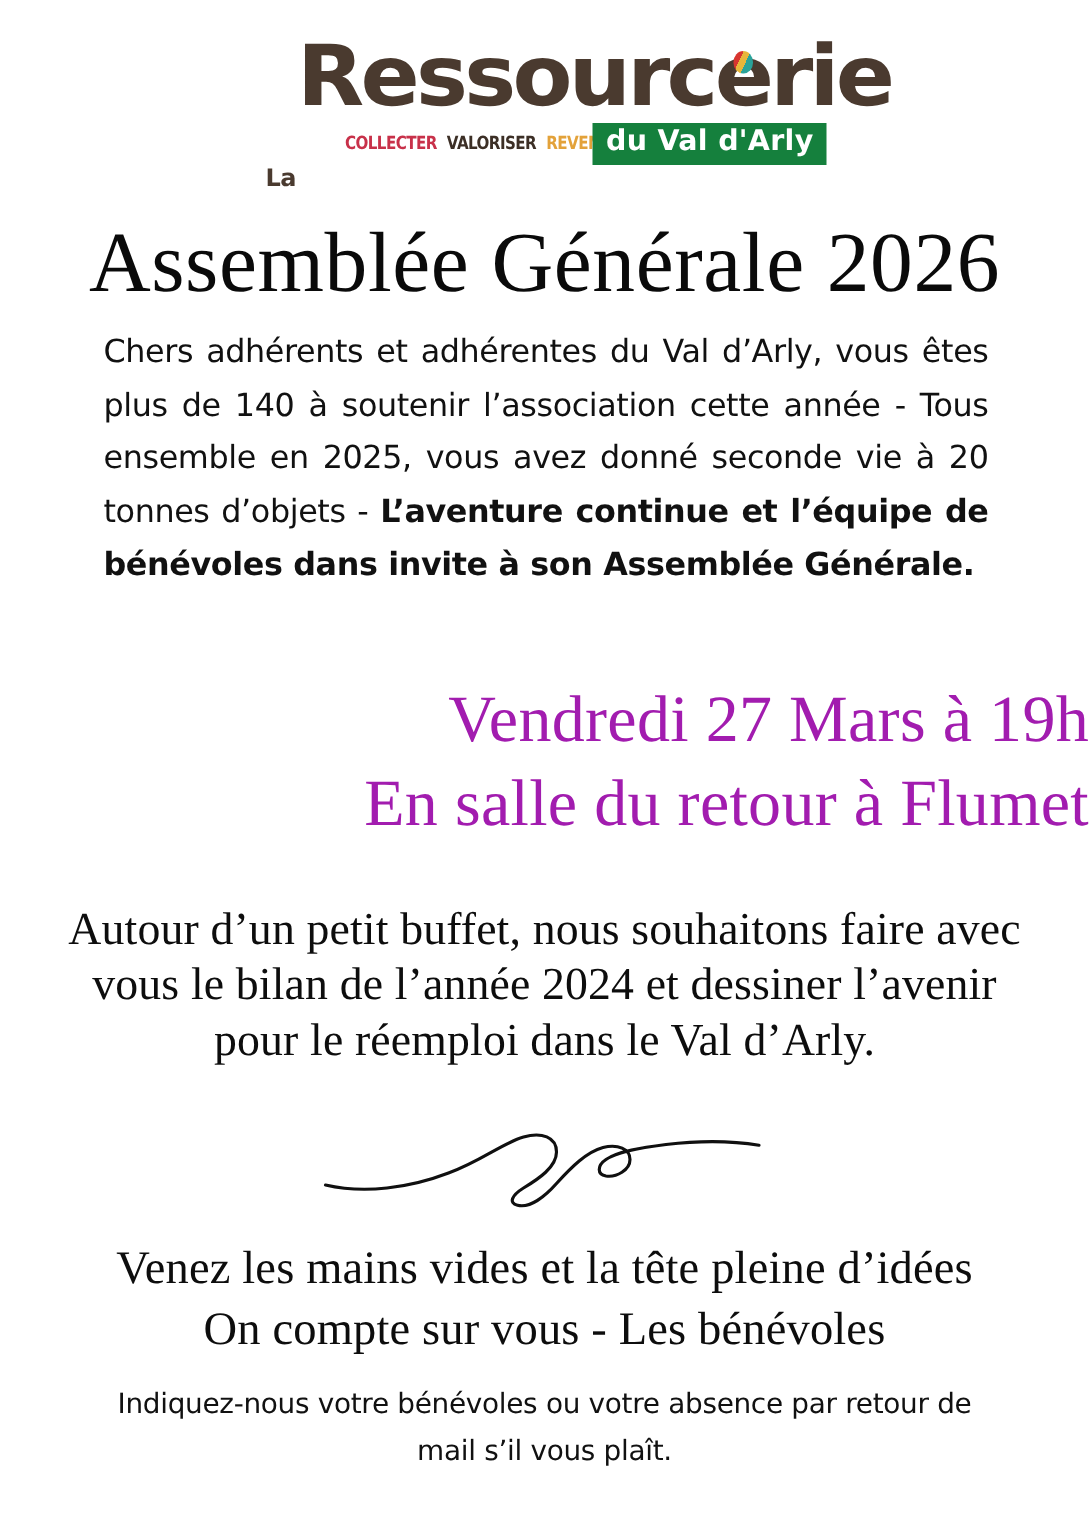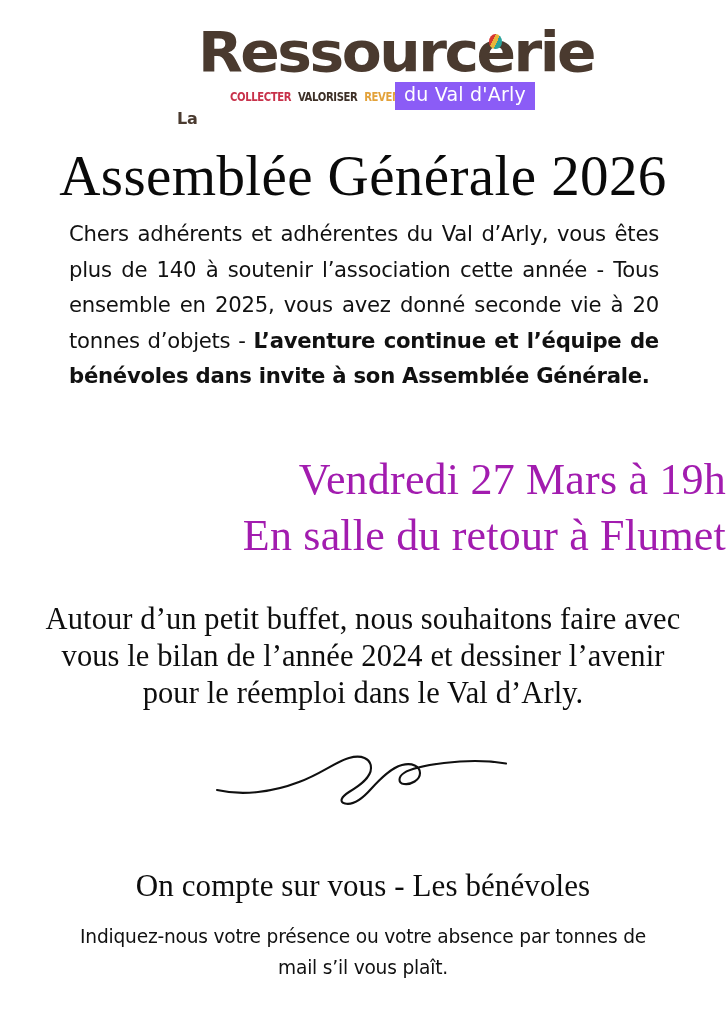--- a/index.html
+++ b/index.html
@@ -88,25 +88,25 @@
   }
   .tag-collecter { color: #c8314a; }
   .tag-valoriser { color: #3c2f26; }
   .tag-revendre  { color: #e3a23a; }
   .logo-tagline span { margin-right: 7px; }
 
   .logo-badge {
     position: absolute;
     left: 218px;
     top: 56px;
-    background: #8b5cf6;
+    background: #15803d;
     color: #ffffff;
     font-family: "DejaVu Sans", sans-serif;
     font-size: 19px;
-    font-weight: 400;
+    font-weight: 700;
     letter-spacing: 0.2px;
     padding: 3px 9px 5px 9px;
     white-space: nowrap;
     line-height: 1.05;
   }
 
   .title-ag {
     position: absolute;
     top: 146px;
     left: 0;
@@ -231,17 +231,18 @@
     <svg viewBox="0 0 320 66" xmlns="http://www.w3.org/2000/svg" aria-hidden="true">
       <path d="M14 46 C 40 52, 70 48, 96 38 C 118 30, 132 18, 146 14
                C 158 10.5, 168 14, 168 24 C 168 34, 156 42, 146 48
                C 138 53, 136 58, 142 59.5 C 150 61.5, 160 54, 168 45
                C 178 34, 188 24, 199 21 C 209 18.5, 217 22, 217 29
                C 217 36, 208 41, 201 40 C 195 39, 195 33, 201 29
                C 209 23.5, 225 21, 241 19 C 262 16.5, 282 16, 303 19.5" fill="none" stroke="#101010" stroke-width="2.1" stroke-linecap="round" stroke-linejoin="round"></path>
     </svg>
   </div>
 
+  <div class="closing closing-1">Venez les mains vides et la tête pleine d’idées</div>
   <div class="closing closing-2">On compte sur vous - Les bénévoles</div>
 
-  <div class="rsvp">Indiquez-nous votre présence ou votre absence par tonnes de mail s’il vous plaît.</div>
+  <div class="rsvp">Indiquez-nous votre bénévoles ou votre absence par retour de mail s’il vous plaît.</div>
 
 </div>
 
 </body></html>

